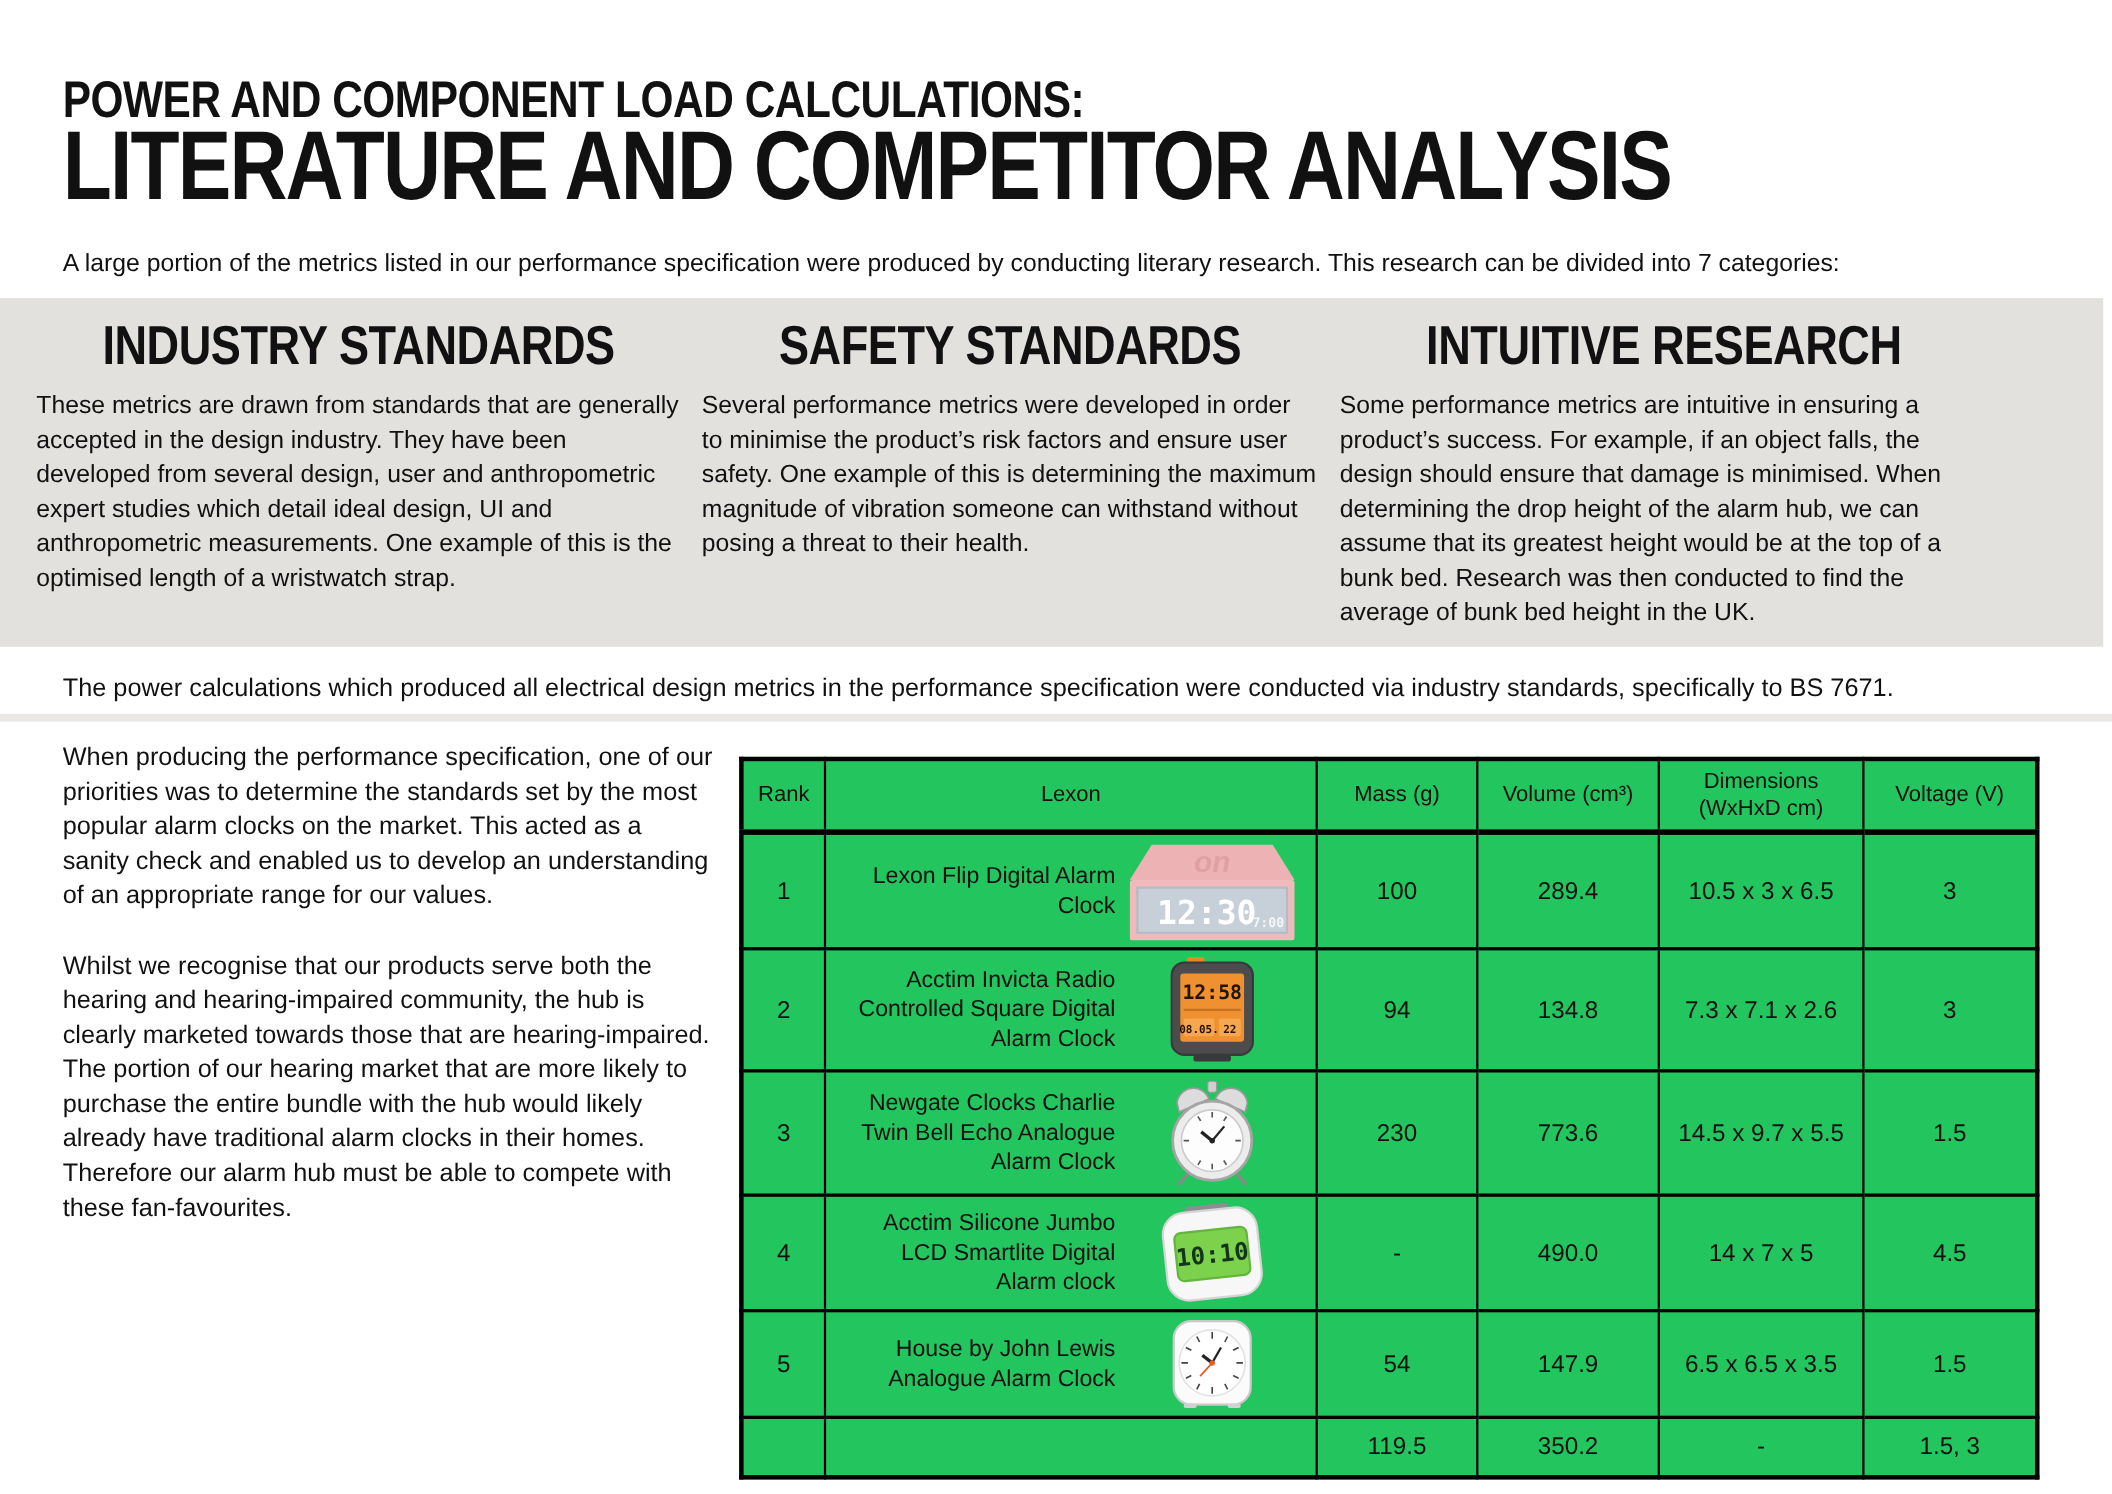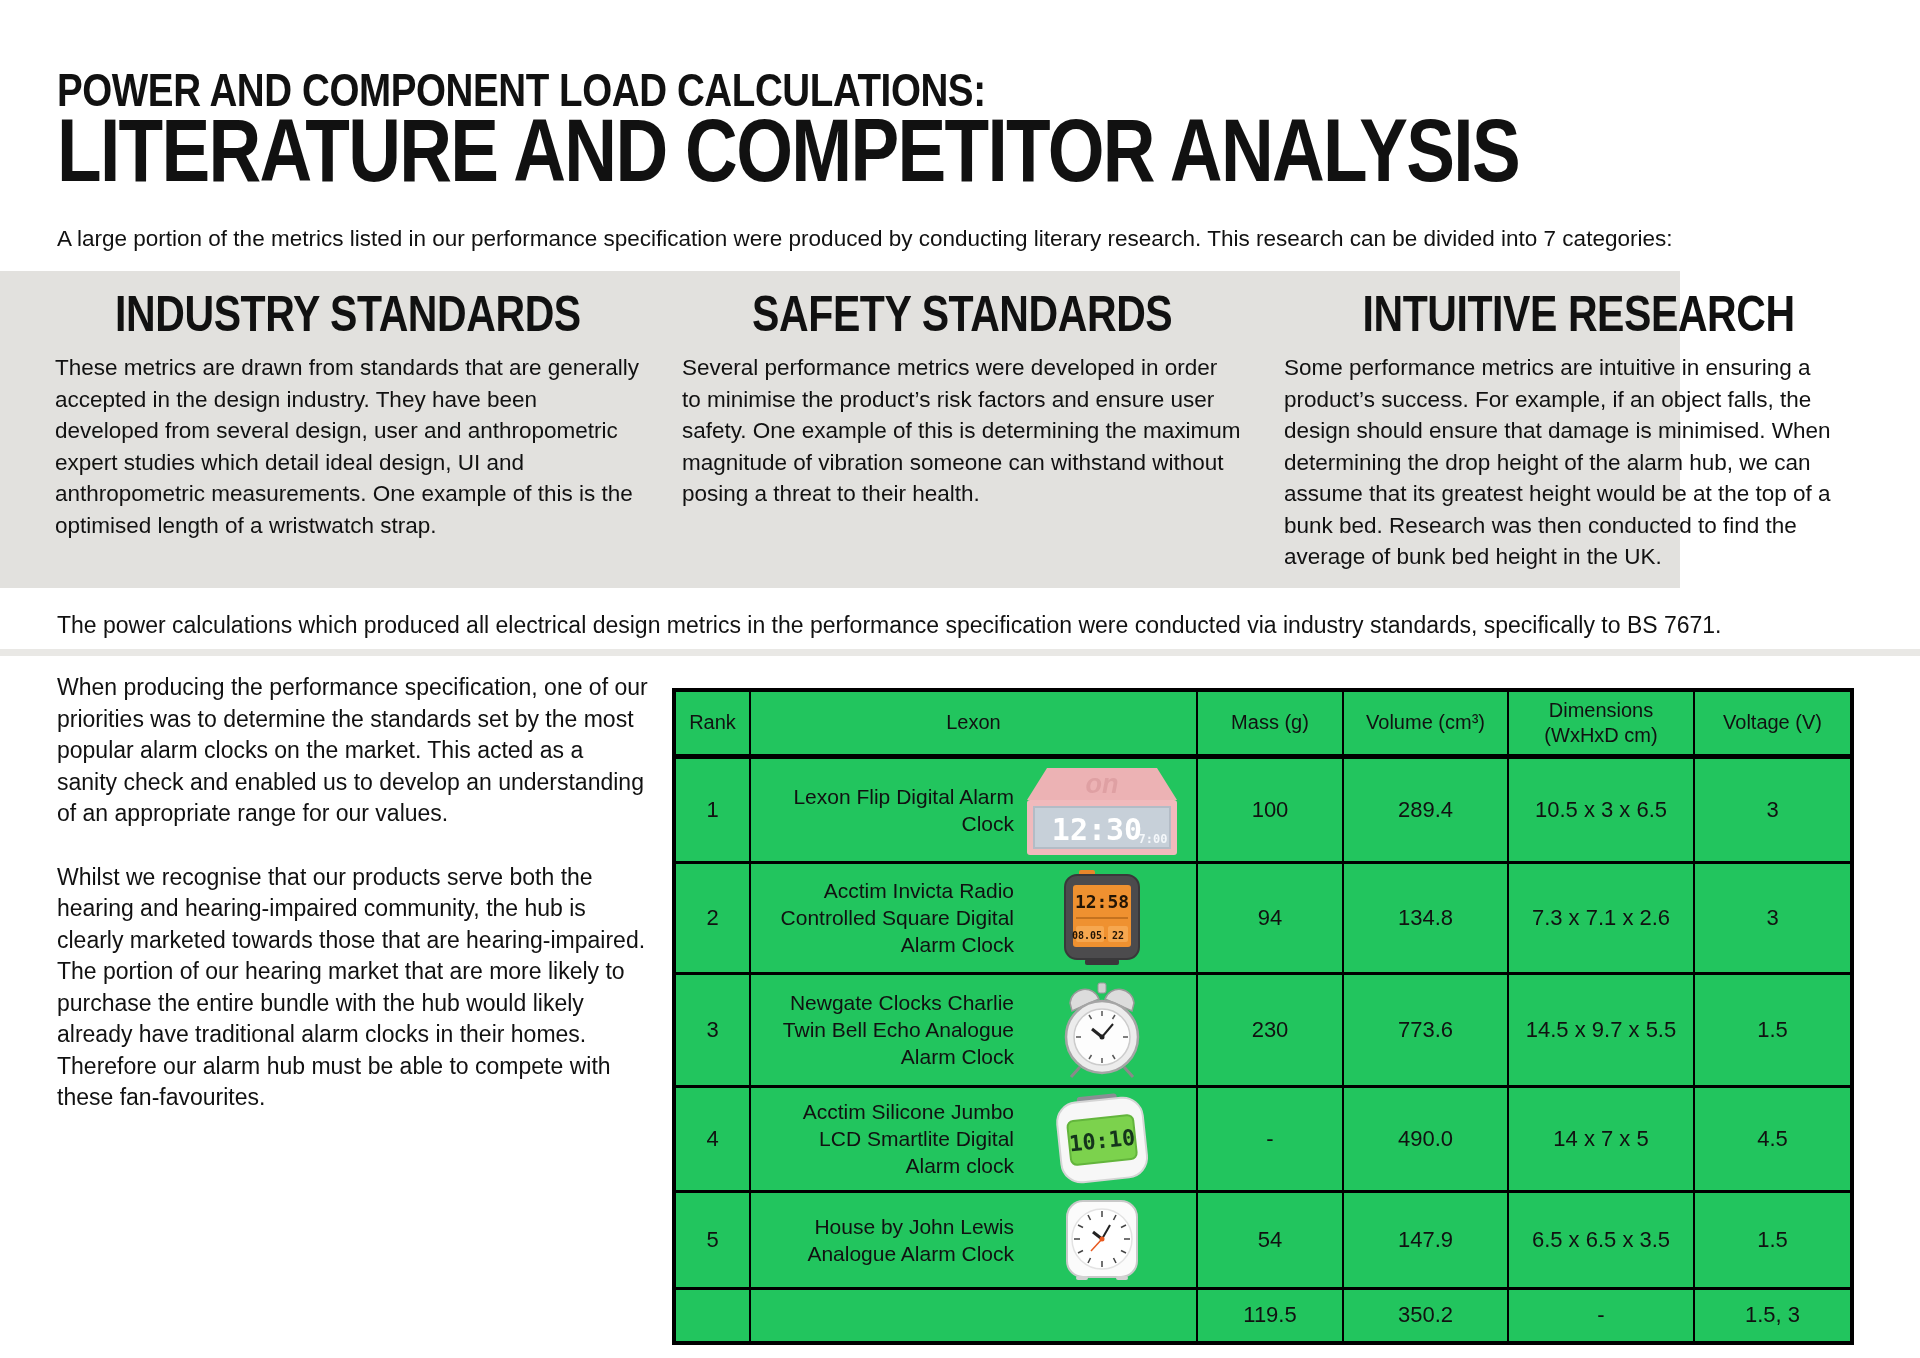--- a/index.html
+++ b/index.html
@@ -21,24 +21,24 @@
   .main-title {
     position:absolute; left:57px; top:99px;
     font-size:89px; font-weight:700; letter-spacing:-2px;
   }
   .intro {
     position:absolute; left:57px; top:224px; width:1820px;
     font-size:22.5px; line-height:30px;
   }
 
   .gray-band {
-    position:absolute; left:0; top:271px; width:1680px; height:317px;
+    position:absolute; left:0; top:271px; width:1912px; height:317px;
     background:#e2e1de;
     display:grid; grid-template-columns:585px 560px 590px;
-    column-gap:42px; padding:14px 55px 0 55px;
+    column-gap:20px; padding:14px 55px 0 33px;
   }
   .category h2 { text-align:center; font-size:50px; font-weight:700; letter-spacing:-0.5px; margin-bottom:9px; }
   .category p { font-size:22.5px; line-height:31.5px; }
 
   .standards-note {
     position:absolute; left:57px; top:612px; width:1840px;
     font-size:23px;
   }
   .divider {
     position:absolute; left:0; top:649px; width:1920px; height:7px;

